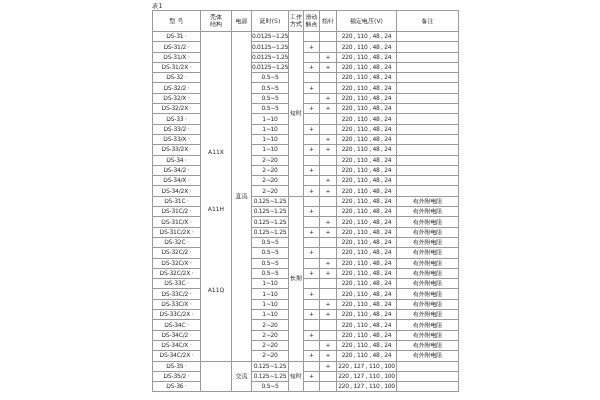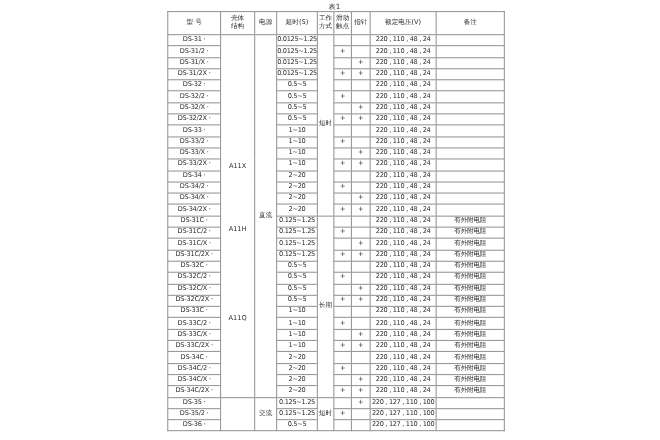--- a/index.html
+++ b/index.html
@@ -3,21 +3,21 @@
 <meta charset="utf-8">
 <style>
   html,body{margin:0;padding:0;}
   body{
     width:600px;height:400px;background:#ffffff;position:relative;overflow:hidden;
     font-family:"DejaVu Sans","Liberation Sans",sans-serif;color:#222;
     -webkit-font-smoothing:antialiased;
   }
   .caption{
     position:absolute;left:152px;top:2px;width:304px;
-    text-align:center;font-size:6.5px;color:#333;
+    text-align:left;font-size:6.5px;color:#333;
   }
   .table-wrap{position:absolute;left:152px;top:10px;}
   table.relay{
     border-collapse:collapse;table-layout:fixed;width:306px;
     border:1px solid #4a4a4a;
   }
   table.relay th, table.relay td{
     border:1px solid #9a9a9a;
     font-size:6px;line-height:1.15;
     padding:0;margin:0;

